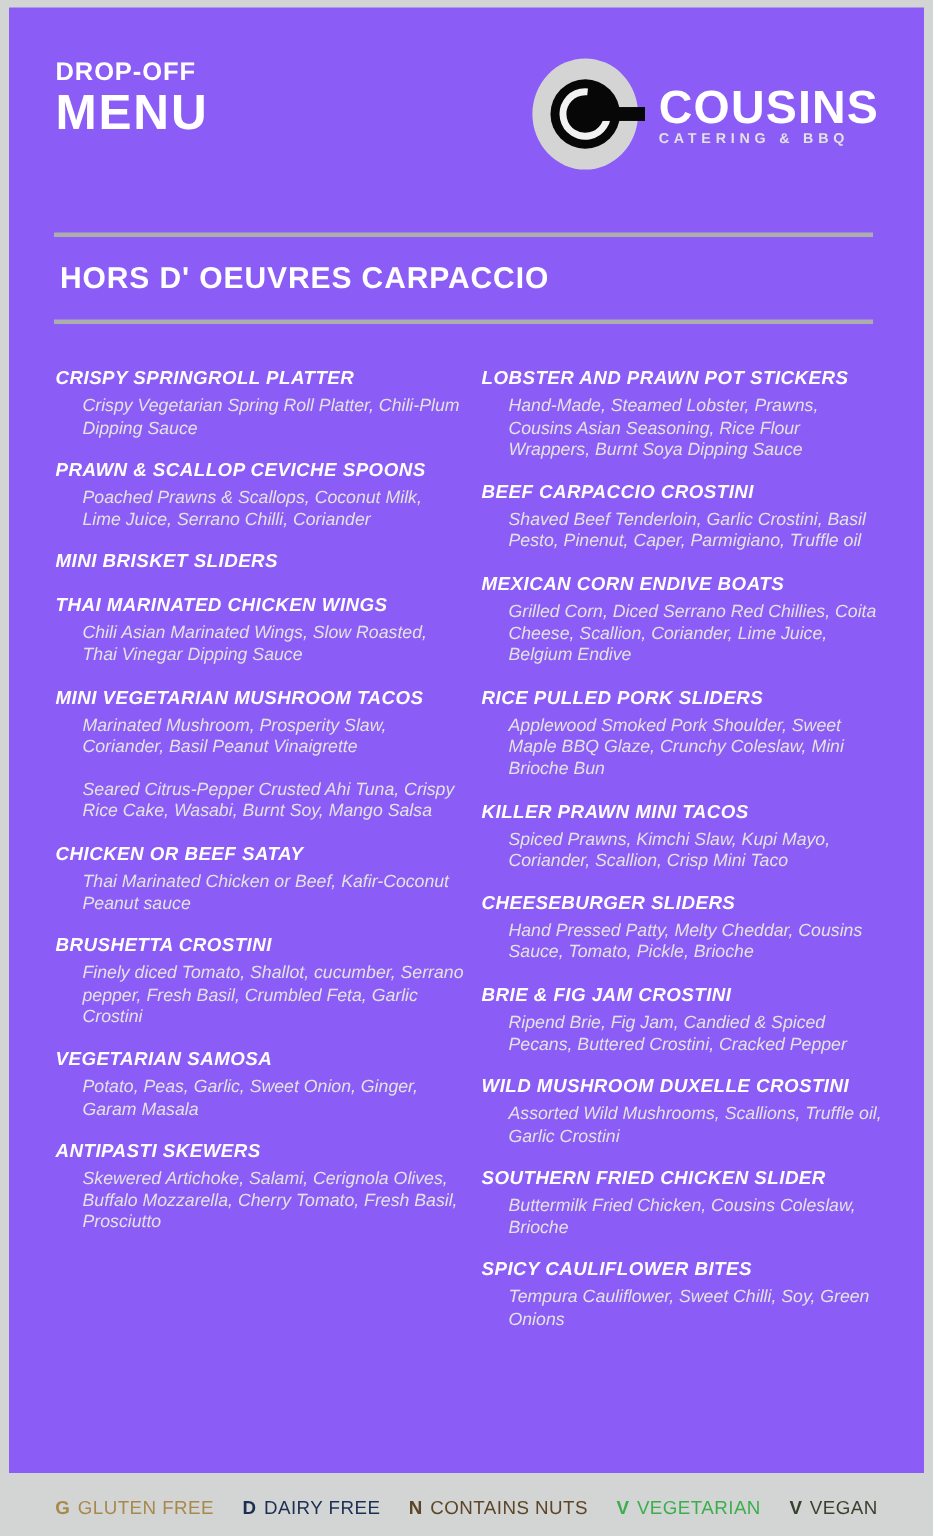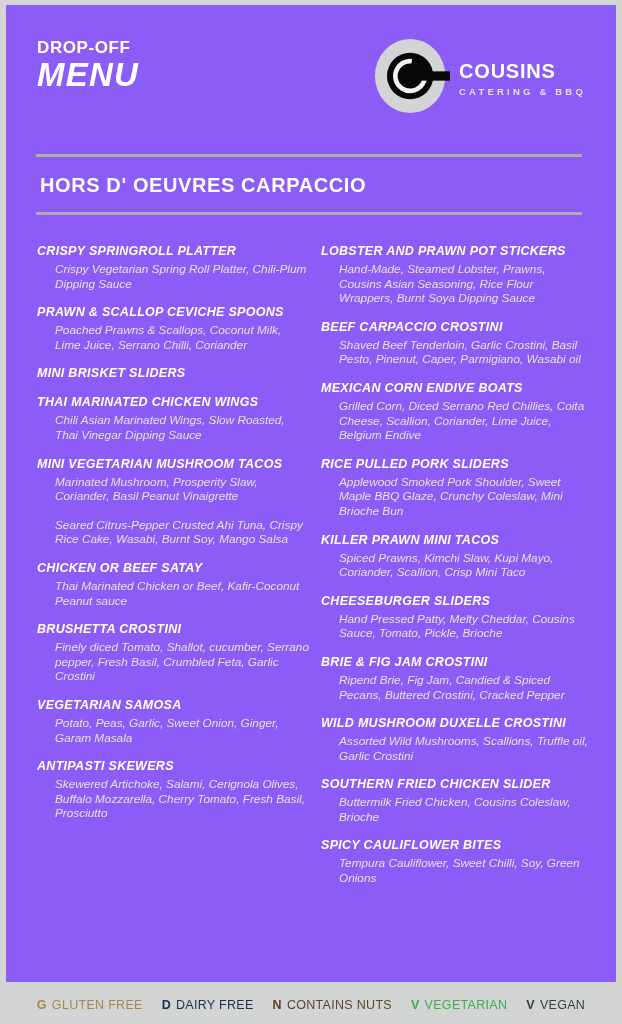--- a/index.html
+++ b/index.html
@@ -22,26 +22,25 @@
     align-items:flex-start;
     padding:33px 30px 0 31px;
   }
   .title-block{color:#ffffff;}
   .title-line1{
     font-size:17px;font-weight:700;letter-spacing:.6px;line-height:19px;
   }
   .title-line2{
     font-size:33px;font-weight:700;letter-spacing:1.2px;line-height:34px;
     margin-top:1px;
-    font-style:italic;
   }
   .brand{display:flex;align-items:center;margin-top:-2px;}
   .brand-text{margin-left:9px;color:#ffffff;}
   .brand-name{
-    font-size:20px;font-weight:700;letter-spacing:.8px;line-height:24px;
+    font-size:31px;font-weight:700;letter-spacing:.8px;line-height:24px;
   }
   .brand-tagline{
     font-size:9.5px;font-weight:700;letter-spacing:3.2px;
     color:#e2e2e2;margin-top:3px;white-space:nowrap;
   }
   
   .rule{
     height:3px;background:#adadad;
     margin:0 34px 0 30px;border:none;
   }
@@ -152,21 +151,21 @@
           <div class="item-desc">Skewered Artichoke, Salami, Cerignola Olives, Buffalo Mozzarella, Cherry Tomato, Fresh Basil, Prosciutto</div>
         </div>
       </div>
     <div class="col" id="col-right">
         <div class="item">
           <div class="item-name">LOBSTER AND PRAWN POT STICKERS</div>
           <div class="item-desc">Hand-Made, Steamed Lobster, Prawns, Cousins Asian Seasoning, Rice Flour Wrappers, Burnt Soya Dipping Sauce</div>
         </div>
         <div class="item">
           <div class="item-name">BEEF CARPACCIO CROSTINI</div>
-          <div class="item-desc">Shaved Beef Tenderloin, Garlic Crostini, Basil Pesto, Pinenut, Caper, Parmigiano, Wasabi oil</div>
+          <div class="item-desc">Shaved Beef Tenderloin, Garlic Crostini, Basil Pesto, Pinenut, Caper, Parmigiano, Truffle oil</div>
         </div>
         <div class="item">
           <div class="item-name">MEXICAN CORN ENDIVE BOATS</div>
           <div class="item-desc">Grilled Corn, Diced Serrano Red Chillies, Coita Cheese, Scallion, Coriander, Lime Juice, Belgium Endive</div>
         </div>
         <div class="item">
           <div class="item-name">RICE PULLED PORK SLIDERS</div>
           <div class="item-desc">Applewood Smoked Pork Shoulder, Sweet Maple BBQ Glaze, Crunchy Coleslaw, Mini Brioche Bun</div>
         </div>
         <div class="item">

